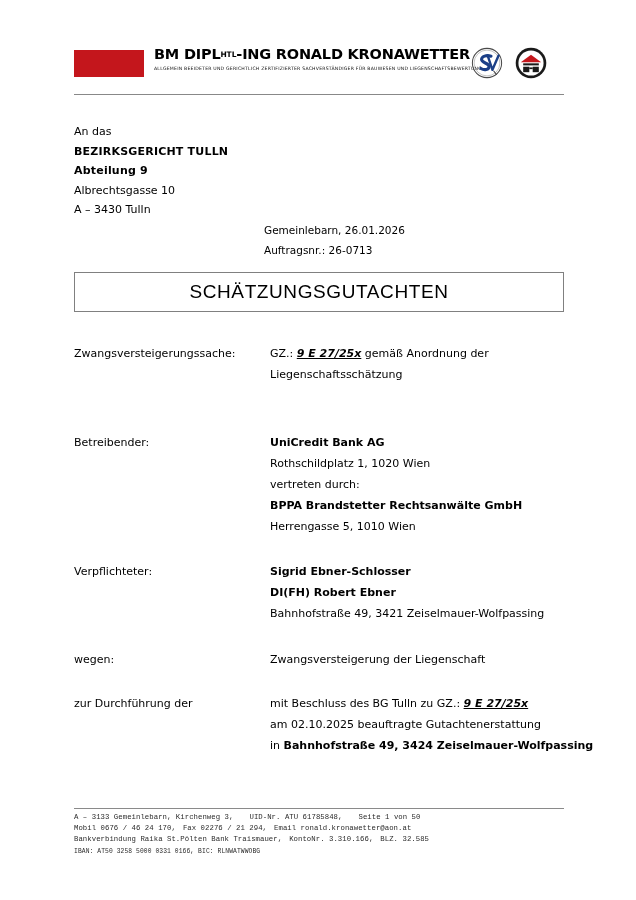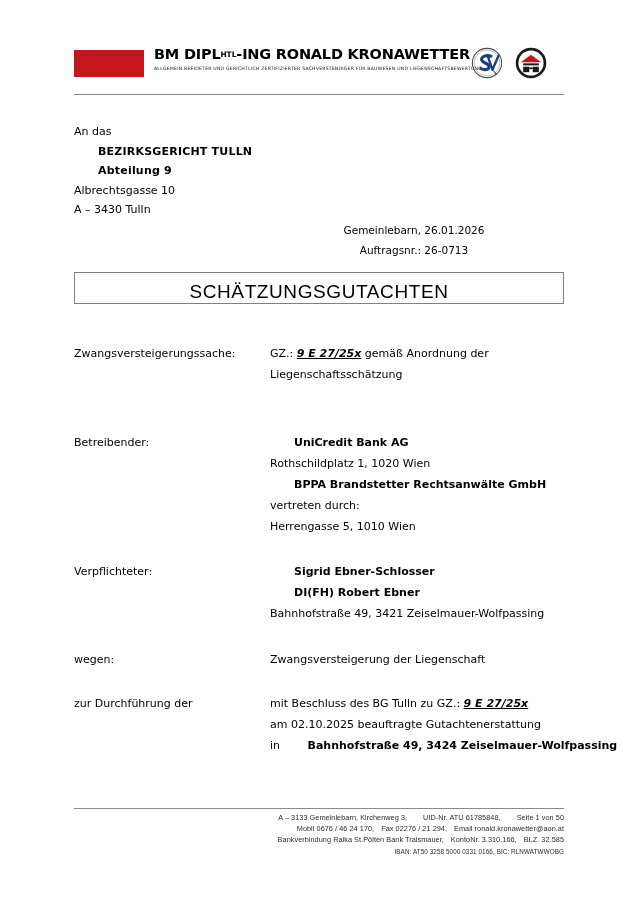--- a/index.html
+++ b/index.html
@@ -69,32 +69,32 @@
     left: 74px; top: 122px; width: 320px;
     font-size: 11px;
     line-height: 19.5px;
   }
   .addressee .b { font-weight: bold; letter-spacing: 0.2px; }
 
   
   .meta {
     position: absolute;
     left: 264px; top: 220px; width: 300px;
-    text-align: center;
+    text-align: left;
     font-size: 10.5px;
     line-height: 20px;
   }
 
   
   .title-box {
     position: absolute;
-    left: 74px; top: 272px; width: 490px; height: 32px;
+    left: 74px; top: 272px; width: 490px; height: 40px;
     border: 1.2px solid #808080;
     display: flex;
-    align-items: flex-end;
+    align-items: center;
     justify-content: center;
   }
   .title-box .t {
     font-size: 19px;
     letter-spacing: 0.6px;
     font-weight: normal;
     font-family: "Liberation Sans", "DejaVu Sans", sans-serif;
   }
 
   
@@ -104,43 +104,43 @@
     font-size: 11px;
   }
   .row { display: flex; align-items: flex-start; }
   .row .label {
     width: 196px;
     flex: 0 0 196px;
     line-height: 21px;
   }
   .row .content { flex: 1; line-height: 21px; }
   .row .content .line { white-space: nowrap; }
-  .b { font-weight: bold; margin-left: 24px; }
+  .b { font-weight: bold; }
   .bu { font-weight: bold; text-decoration: underline; font-style: italic; }
 
   .gap-a { height: 47px; }
   .gap-b { height: 24px; }
   .gap-c { height: 25px; }
   .gap-d { height: 23px; }
 
   
   .rule-bottom {
     position: absolute;
     left: 74px; top: 808px; width: 490px;
     border-top: 1.4px solid #8a8a8a;
   }
   .footer {
     position: absolute;
     left: 74px; top: 812px; width: 490px;
     font-size: 7.3px;
     color: #2b2b2b;
     letter-spacing: 0.05px;
     line-height: 11.2px;
-    text-align: right;
-    font-family: Liberation Sans, sans-serif;
+    text-align: left;
+    font-family: Liberation Mono, monospace;
   }
   .footer .f-line { white-space: nowrap; }
   .footer .f-iban { font-size: 6.3px; letter-spacing: 0.1px; }
   .sp-lg { display: inline-block; width: 16px; }
   .sp-sm { display: inline-block; width: 7px; }
 </style>
 </head>
 <body>
 
 <div class="page">
@@ -200,22 +200,22 @@
       </div>
     </div>
 
     <div class="gap-a"></div>
 
     <div class="row">
       <div class="label">Betreibender:</div>
       <div class="content">
         <div class="line b">UniCredit Bank AG</div>
         <div class="line">Rothschildplatz 1, 1020 Wien</div>
+        <div class="line">vertreten durch:</div>
         <div class="line b">BPPA Brandstetter Rechtsanwälte GmbH</div>
-        <div class="line">vertreten durch:</div>
         <div class="line">Herrengasse 5, 1010 Wien</div>
       </div>
     </div>
 
     <div class="gap-b"></div>
 
     <div class="row">
       <div class="label">Verpflichteter:</div>
       <div class="content">
         <div class="line b">Sigrid Ebner-Schlosser</div>

